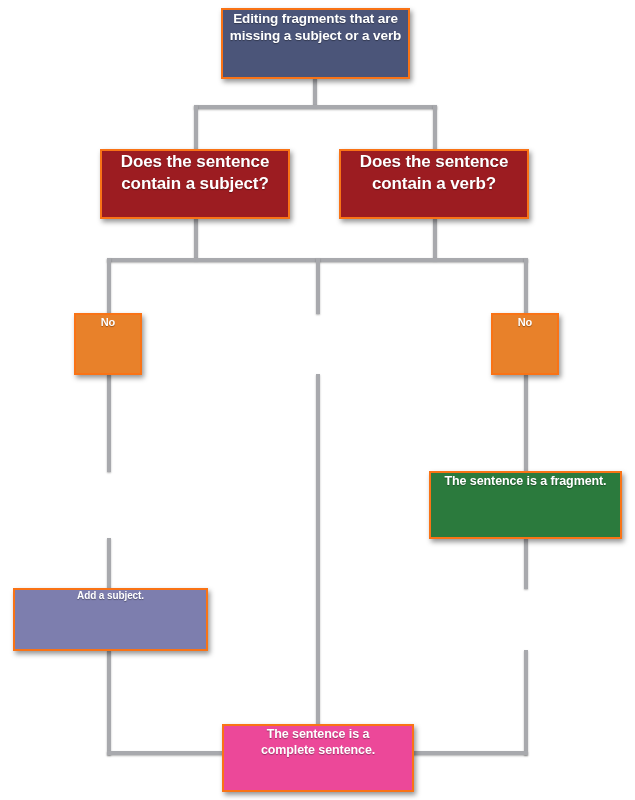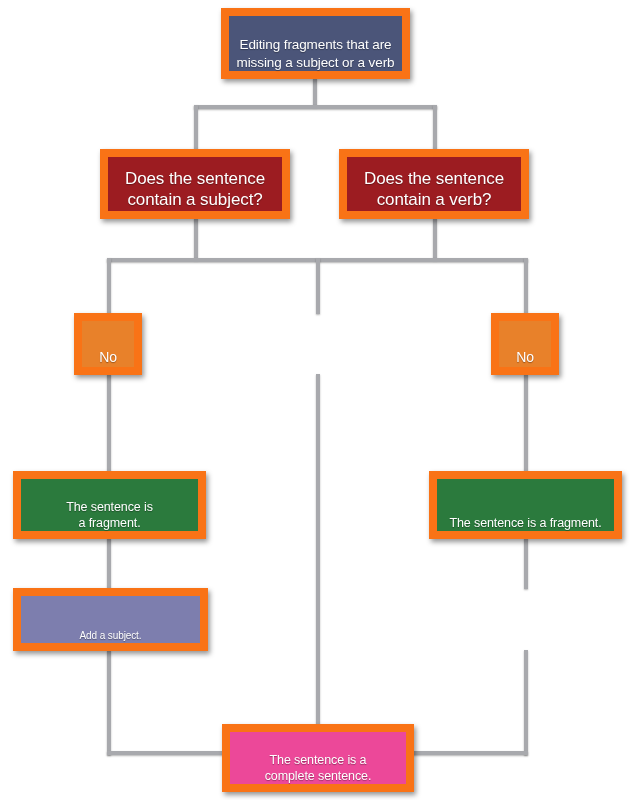--- a/index.html
+++ b/index.html
@@ -27,43 +27,43 @@
     z-index: 1;
   }
   .conn.v { width: 4px; }
   .conn.h { height: 4px; }
 
   
   .node {
     position: absolute;
     z-index: 3;
     box-sizing: border-box;
-    border: 8px solid #f97316;
+    border: 2px solid #f97316;
     box-shadow: 2px 3px 5px rgba(0,0,0,0.42);
     display: flex;
-    align-items: flex-end;
+    align-items: flex-start;
     justify-content: center;
     text-align: center;
     color: #ffffff;
-    font-weight: normal;
+    font-weight: bold;
     line-height: 1.28;
     letter-spacing: -0.1px;
   }
   .node .label {
     display: block;
     width: 100%;
     padding: 0 6px;
     box-sizing: border-box;
     white-space: pre-line;
     text-shadow: 0 1px 1px rgba(0,0,0,0.35);
   }
 
   .node.title   { background: #4b5579; font-size: 13.5px; }
   .node.decide  { background: #9c1c21; font-size: 17px; }
-  .node.answer  { background: #e8812a; font-size: 14px; }
+  .node.answer  { background: #e8812a; font-size: 11px; }
   .node.result  { background: #2b7a3d; font-size: 12.5px; }
   .node.action  { background: #7d7eae; font-size: 10px; }
   .node.final   { background: #ec4899; font-size: 12.5px; }
 </style>
 </head>
 <body>
 
 <div id="chart-root">
 
   <div class="conn v" style="left:313px; top:78px; height:29px;"></div>
@@ -112,24 +112,20 @@
 
   <div class="node answer" style="left:74px; top:313px; width:68px; height:62px;">
     <span class="label">No</span>
   </div>
 
 
   <div class="node answer" style="left:491px; top:313px; width:68px; height:62px;">
     <span class="label">No</span>
   </div>
 
-  <div class="node result" style="left:13px; top:471px; width:193px; height:68px;">
-    <span class="label">The sentence is
-a fragment.</span>
-  </div>
 
   <div class="node result" style="left:429px; top:471px; width:193px; height:68px;">
     <span class="label">The sentence is a fragment.</span>
   </div>
 
   <div class="node action" style="left:13px; top:588px; width:195px; height:63px;">
     <span class="label">Add a subject.</span>
   </div>
 
 

